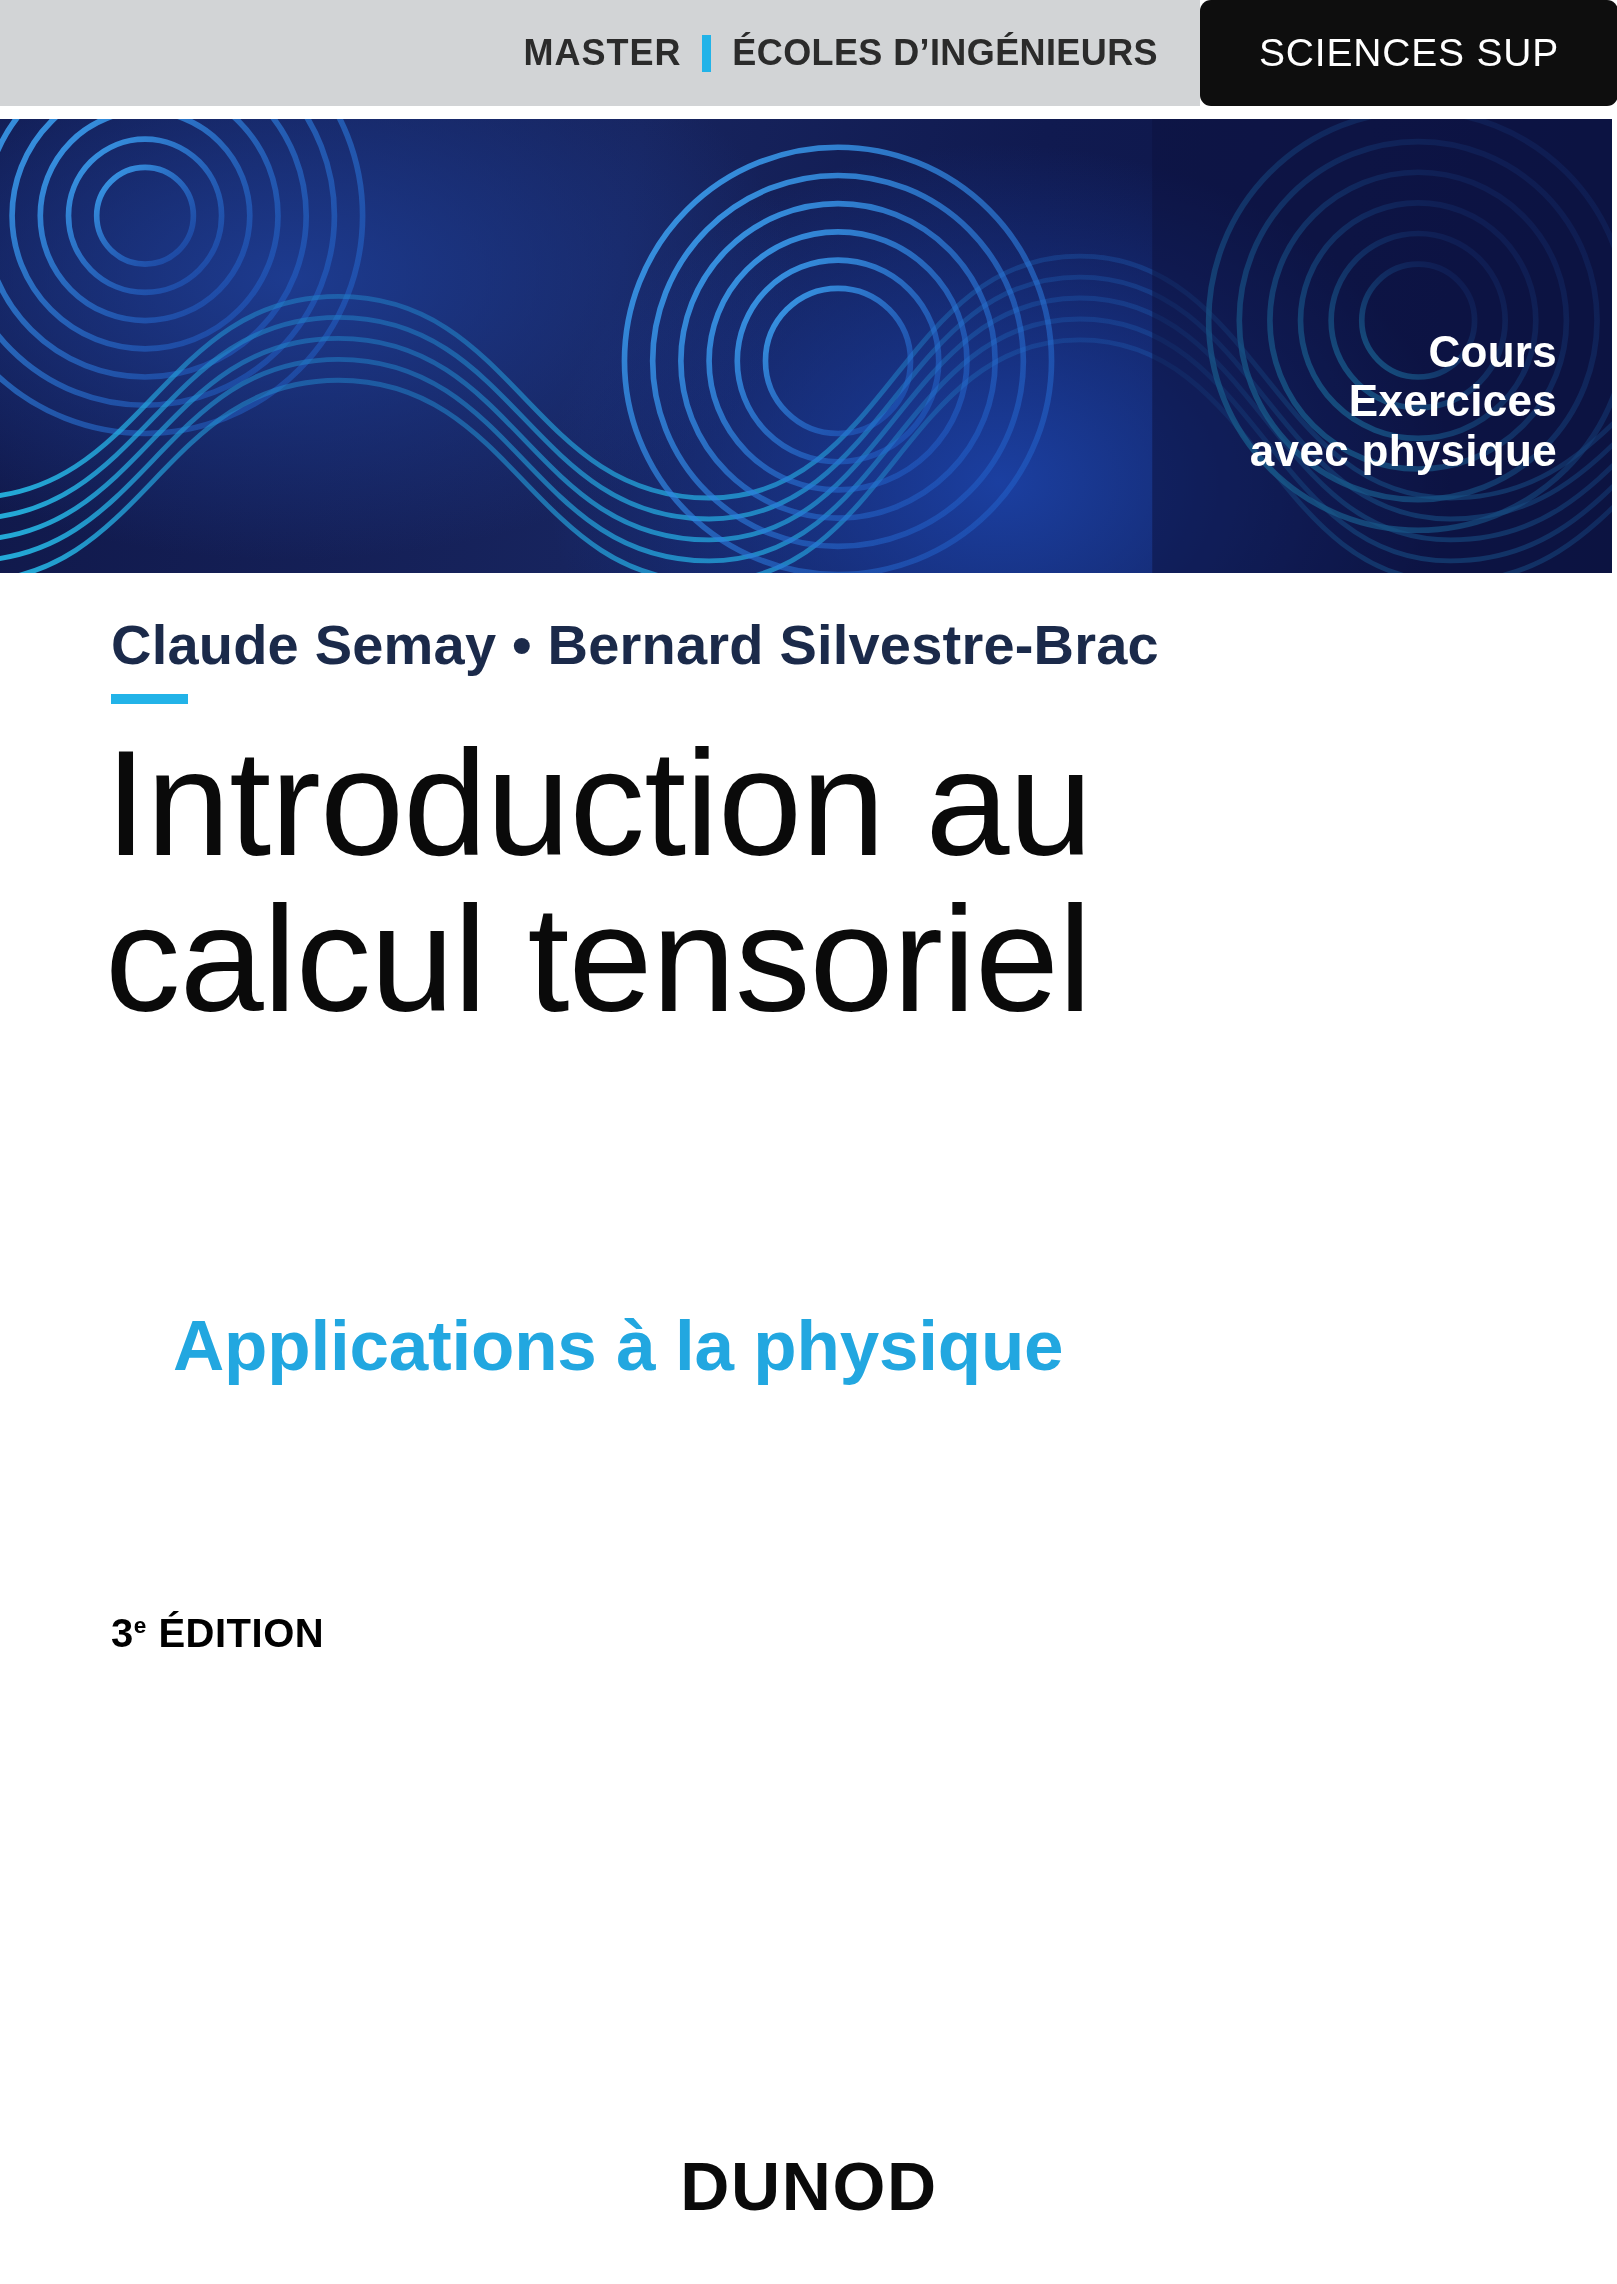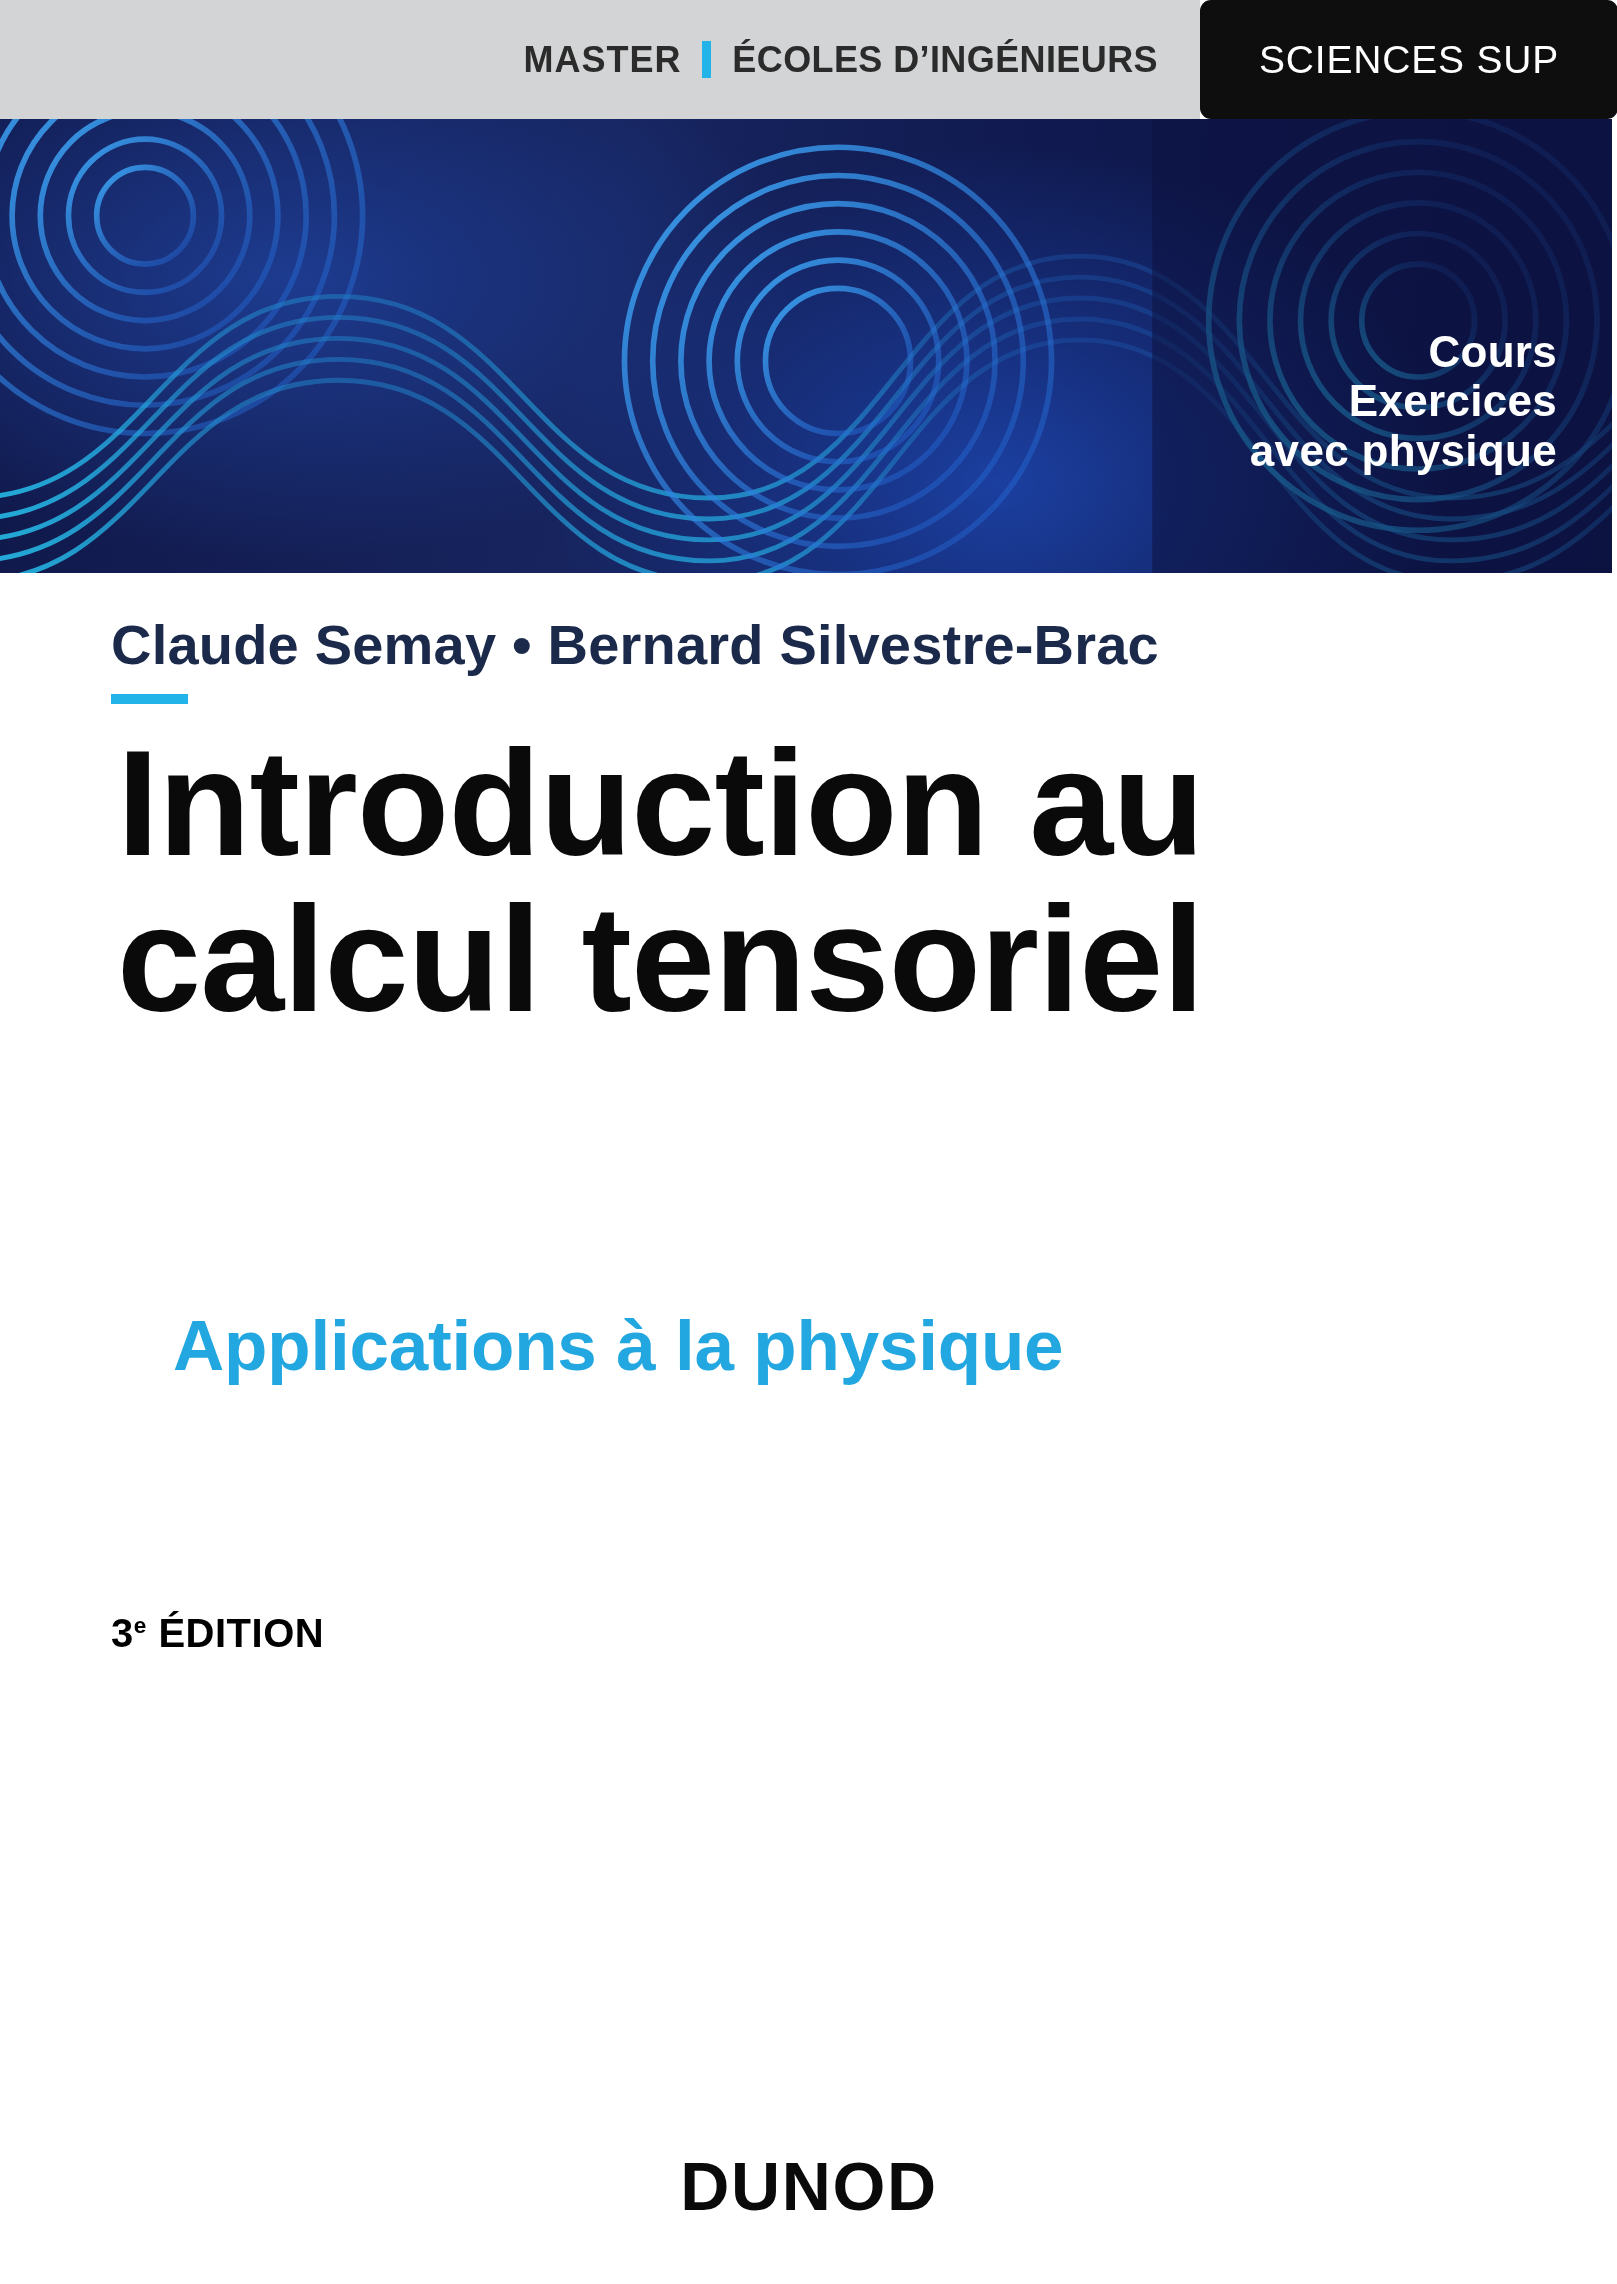--- a/index.html
+++ b/index.html
@@ -21,21 +21,21 @@
     height: 2284px;
     background: #ffffff;
     overflow: hidden;
   }
 
   
   .topbar {
     position: absolute;
     left: 0; top: 0;
     width: 1618px;
-    height: 119px;
+    height: 106px;
     display: flex;
     align-items: stretch;
   }
   .topbar-left {
     flex: 0 0 1200px;
     background: #d2d4d6;
     display: flex;
     align-items: center;
     justify-content: flex-end;
     padding-right: 42px;
@@ -138,24 +138,23 @@
   }
 
   
   .title {
     position: absolute;
     left: 105px;
     top: 725px;
     width: 1370px;
     font-size: 151px;
     line-height: 1.03;
-    font-weight: bold;
+    font-weight: normal;
     color: #0a0a0a;
     letter-spacing: -0.8px;
-    margin-left: 12px;
   }
   .title span { display: block; }
 
   .subtitle {
     position: absolute;
     left: 125px;
     top: 1305px;
     font-size: 71px;
     font-weight: bold;
     color: #22a7e0;

